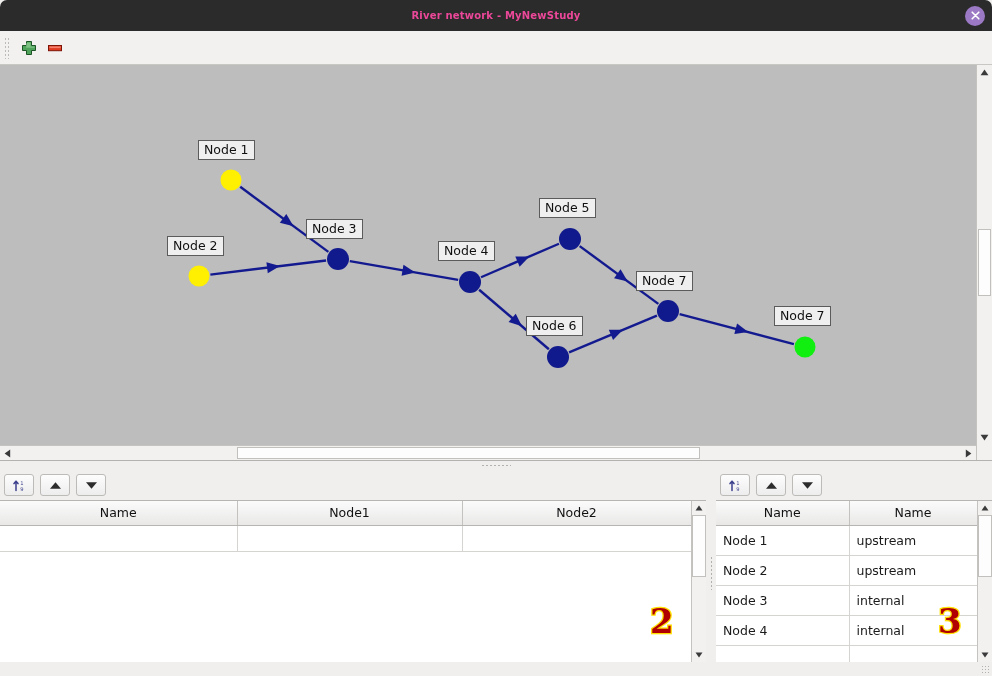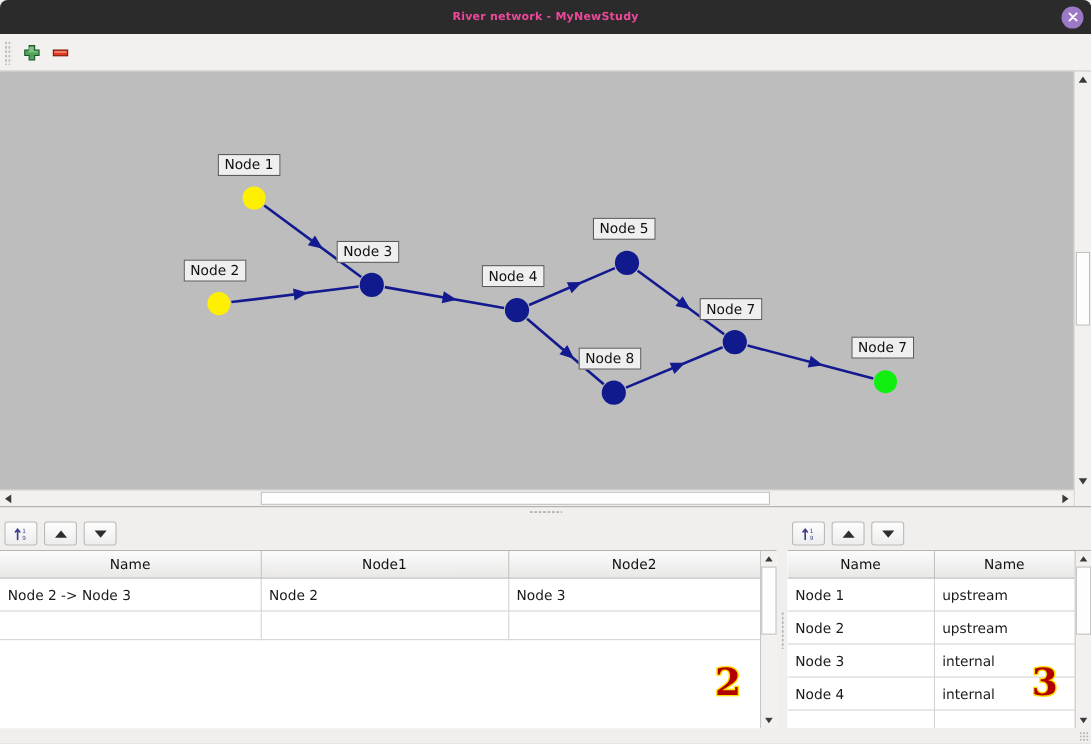--- a/index.html
+++ b/index.html
@@ -296,21 +296,21 @@
             <circle cx="668" cy="246" r="11" fill="#111a8c"></circle>
             <circle cx="805" cy="282" r="10.5" fill="#10ef10"></circle>
           </g>
       </svg>
       <div id="labels-layer">
           <div class="node-label" style="left: 198px; top: 75px;">Node 1</div>
           <div class="node-label" style="left: 167px; top: 171px;">Node 2</div>
           <div class="node-label" style="left: 306px; top: 154px;">Node 3</div>
           <div class="node-label" style="left: 438px; top: 176px;">Node 4</div>
           <div class="node-label" style="left: 539px; top: 133px;">Node 5</div>
-          <div class="node-label" style="left: 526px; top: 251px;">Node 8</div>
+          <div class="node-label" style="left: 526px; top: 251px;">Node 6</div>
           <div class="node-label" style="left: 636px; top: 206px;">Node 7</div>
           <div class="node-label" style="left: 774px; top: 241px;">Node 7</div>
         </div>
     </div>
 
     <div class="vscroll">
       <div class="sb-arrow">
         <svg width="9" height="7" viewBox="0 0 9 7">
           <path d="M4.5 0.6 L8.4 6.2 L0.6 6.2 Z" fill="#3a3a3a"></path>
         </svg>
@@ -379,25 +379,20 @@
                 <col style="width:229px">
             </colgroup>
             <thead>
                 <tr>
                   <th>Name</th>
                   <th>Node1</th>
                   <th>Node2</th>
                 </tr>
               </thead>
             <tbody>
-                <tr>
-                  <td>Node 2 -&gt; Node 3</td>
-                  <td>Node 2</td>
-                  <td>Node 3</td>
-                </tr>
                 <tr class="filler">
                   <td></td>
                   <td></td>
                   <td></td>
                 </tr>
               </tbody>
           </table>
         </div>
         <div class="annot" style="left:650px; top:103px;">
           <span>2</span>

